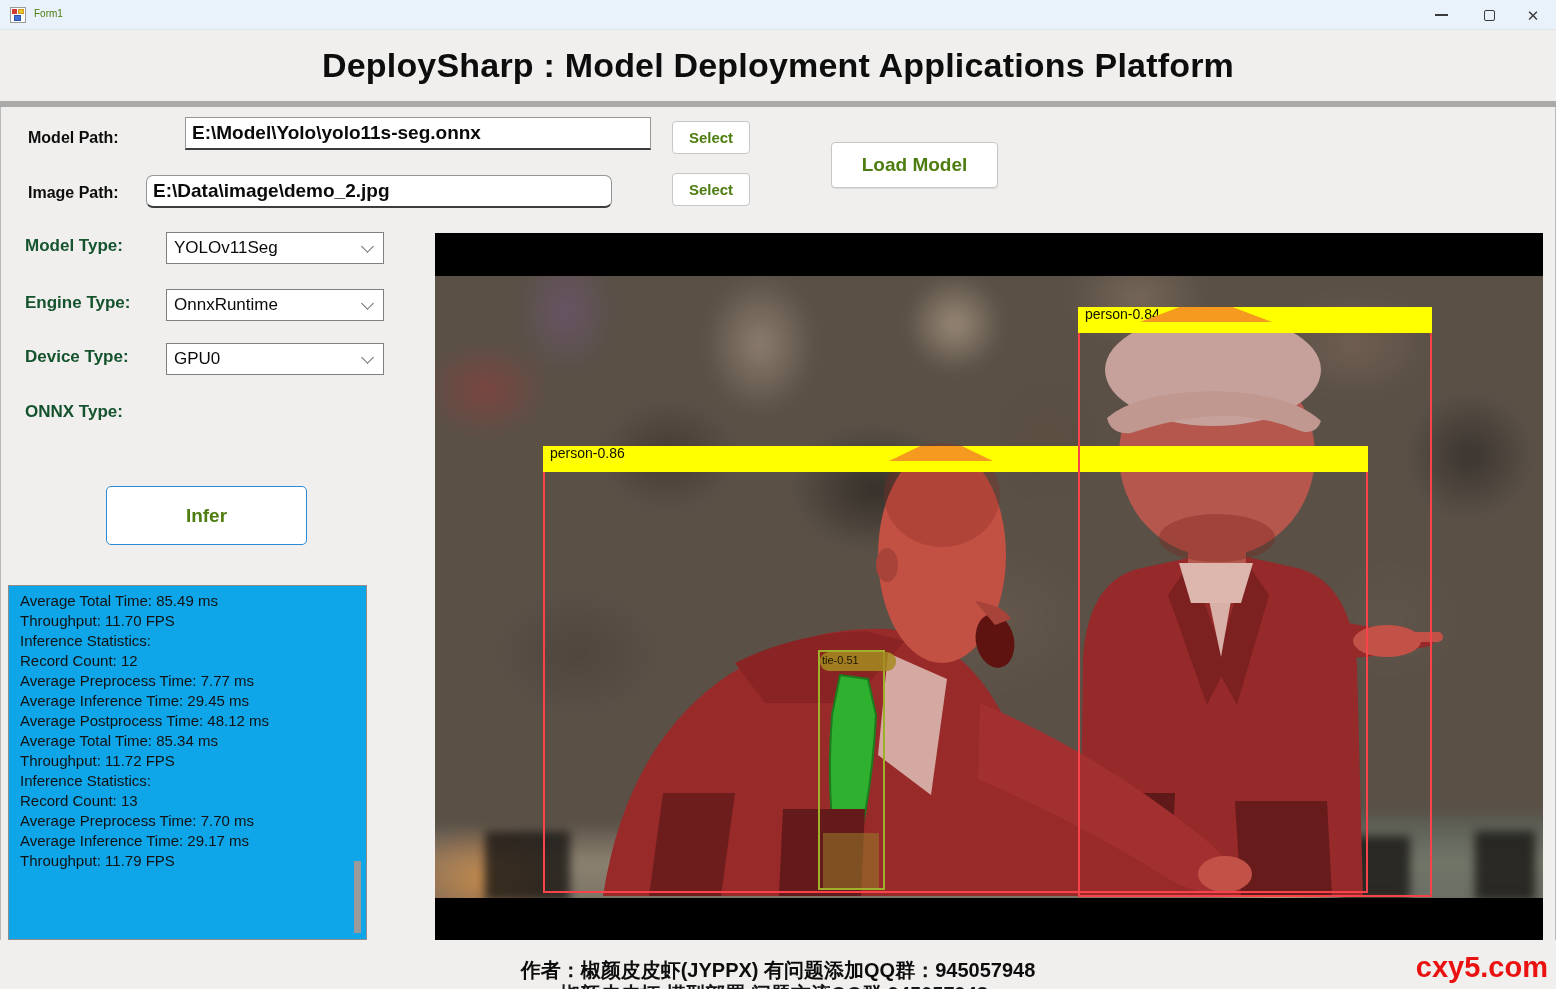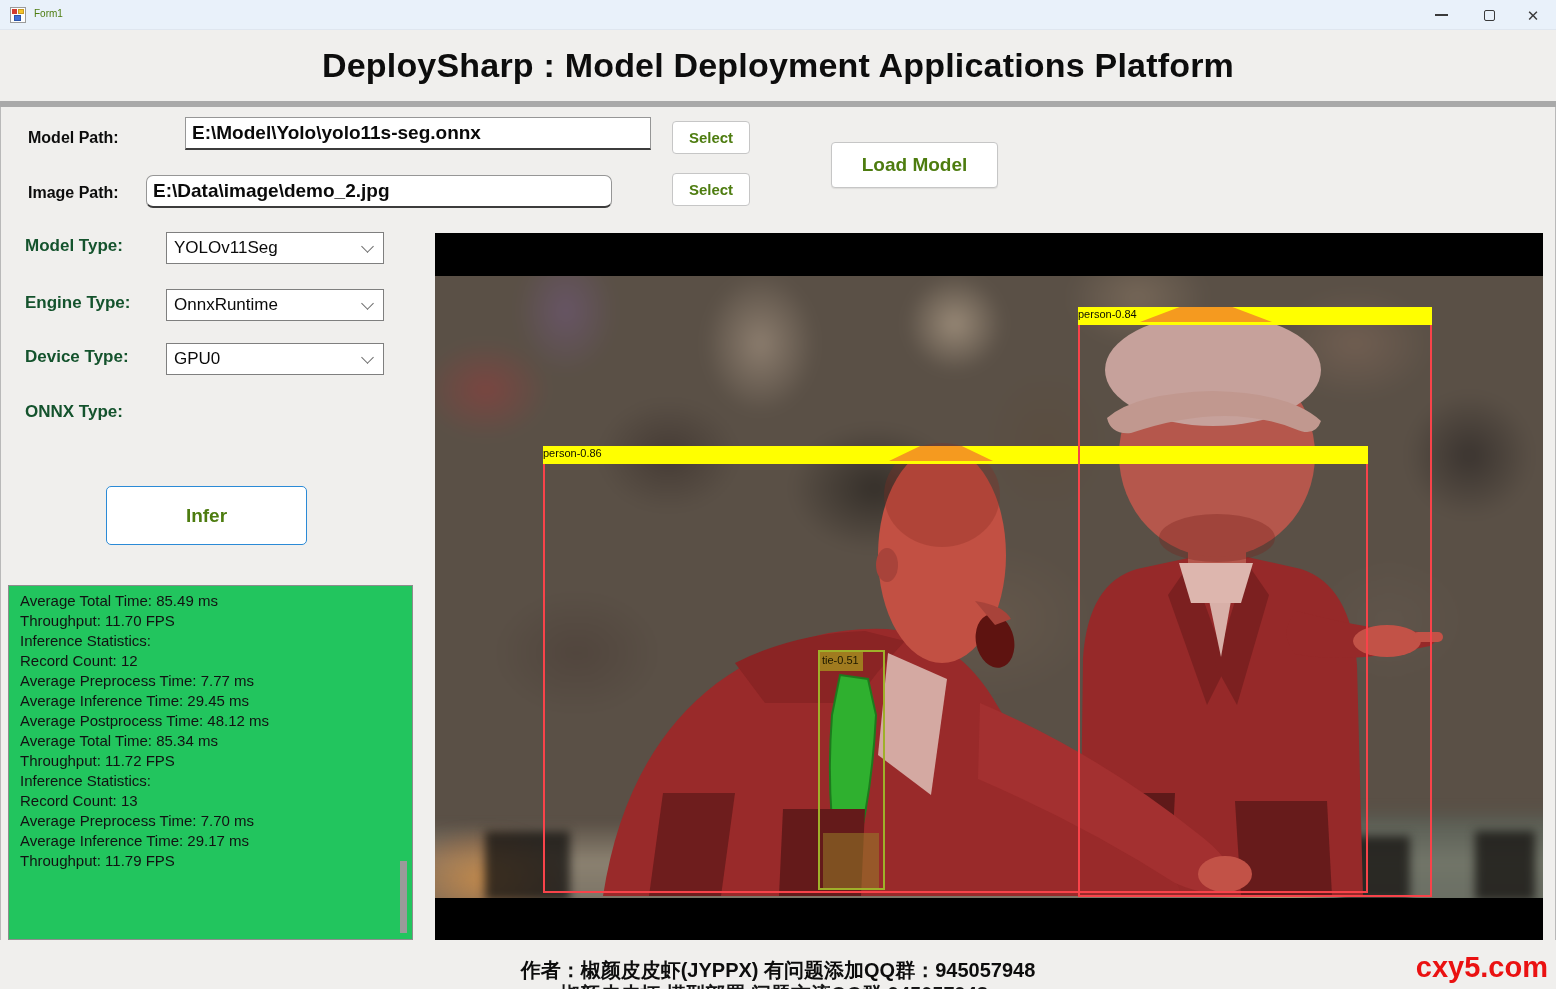--- a/index.html
+++ b/index.html
@@ -43,21 +43,21 @@
                 border:1px solid #2b8ad6; border-radius:5px; }
 
   .combo-label { position:absolute; font-size:17px; font-weight:bold; color:#14532d; }
   .combo { position:absolute; left:166px; width:218px; height:32px; background:#fff;
            border:1px solid #7f7f7f; font-size:17px; color:#0a0a0a; padding:5px 24px 0 7px; }
   .combo .chev { position:absolute; right:11px; top:9px; width:9px; height:9px;
                  border-right:1.6px solid #6a6a6a; border-bottom:1.6px solid #6a6a6a;
                  transform:rotate(45deg); }
 
   
-  .log-box { position:absolute; left:8px; top:585px; width:405px; height:355px; background:#22c55e;
+  .log-box { position:absolute; left:8px; top:585px; width:359px; height:355px; background:#0ea5e9;
              border:1px solid #8d8d8d; padding:5px 14px 0 11px; font-size:15px; line-height:20px;
              color:#121212; overflow:hidden; }
   .log-scroll-thumb { position:absolute; right:5px; top:275px; width:7px; height:72px; background:#9a9a9a; }
 
   
   .viewer { position:absolute; left:435px; top:233px; width:1108px; height:707px; background:#000; overflow:hidden; }
   .photo { position:absolute; left:0; top:43px; width:1108px; height:622px; overflow:hidden; background:#5d5348; }
   .crowd { position:absolute; left:-18px; top:-18px; right:-18px; bottom:-18px;
     background-color:#5a5046;
     background-image:
@@ -90,22 +90,22 @@
   .floor-right { position:absolute; left:888px; top:540px; width:240px; height:100px;
                  background:rgba(92,108,98,.55); filter:blur(8px); }
   .leg-sil { position:absolute; background:rgba(25,22,20,.8); filter:blur(5px); }
 
   .figures { position:absolute; left:0; top:0; width:1108px; height:707px; }
   .bar-top { position:absolute; left:0; top:0; width:1108px; height:43px; background:#000; }
   .bar-bottom { position:absolute; left:0; top:665px; width:1108px; height:42px; background:#000; }
 
   
   .det-box { position:absolute; border:2px solid #f8434a; }
-  .det-label { position:absolute; height:18px; background:#ffff00; font-size:11px; line-height:15px;
-               color:#101000; padding-left:0; overflow:hidden; white-space:nowrap; }
+  .det-label { position:absolute; height:26px; background:#ffff00; font-size:14px; line-height:15px;
+               color:#101000; padding-left:7px; overflow:hidden; white-space:nowrap; }
   .head-bump { position:absolute; top:0; height:15px; background:#f59a1f;
                clip-path:polygon(30% 0, 70% 0, 100% 100%, 0 100%); }
   .tie-box { position:absolute; border:2px solid #9fb02a; }
   .tie-label { position:absolute; height:19px; background:rgba(163,139,30,.85); font-size:11px;
                line-height:17px; color:#1c1800; padding-left:2px; white-space:nowrap; }
 
   
   .footer { position:absolute; left:0; top:940px; width:1556px; height:49px; background:#f0efed; }
   .footer-credit { position:absolute; left:0; top:17px; width:1556px; text-align:center;
                    font-size:20px; font-weight:bold; color:#0d0d0d; }
@@ -255,21 +255,21 @@
       <span>person-0.86</span>
     </div>
 
     <div class="det-box" style="left:643px; top:74px; width:354px; height:590px;"></div>
     <div class="det-label" style="left:643px; top:74px; width:354px;">
       <span class="head-bump" style="left:62px; width:132px;"></span>
       <span>person-0.84</span>
     </div>
 
     <div class="tie-box" style="left:383px; top:417px; width:67px; height:240px;"></div>
-    <div class="tie-label" style="left:385px; top:419px; width:43px;">
+    <div class="tie-label" style="left:385px; top:419px; width:76px;border-radius:9px;">
       <span>tie-0.51</span>
     </div>
   </div>
 
   <div class="footer">
     <div class="footer-credit">作者：椒颜皮皮虾(JYPPX)  有问题添加QQ群：945057948</div>
     <div class="watermark">cxy5.com</div>
   </div>
   <div class="cutoff-line">
     <span>椒颜皮皮虾 模型部署 问题交流QQ群 945057948</span>

